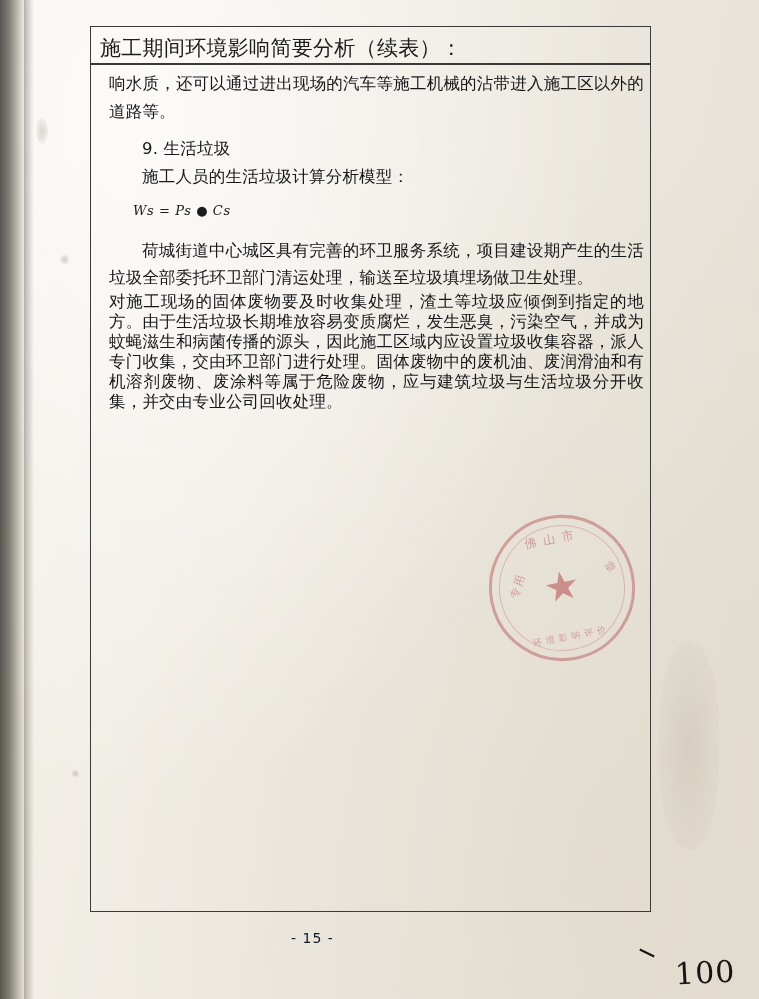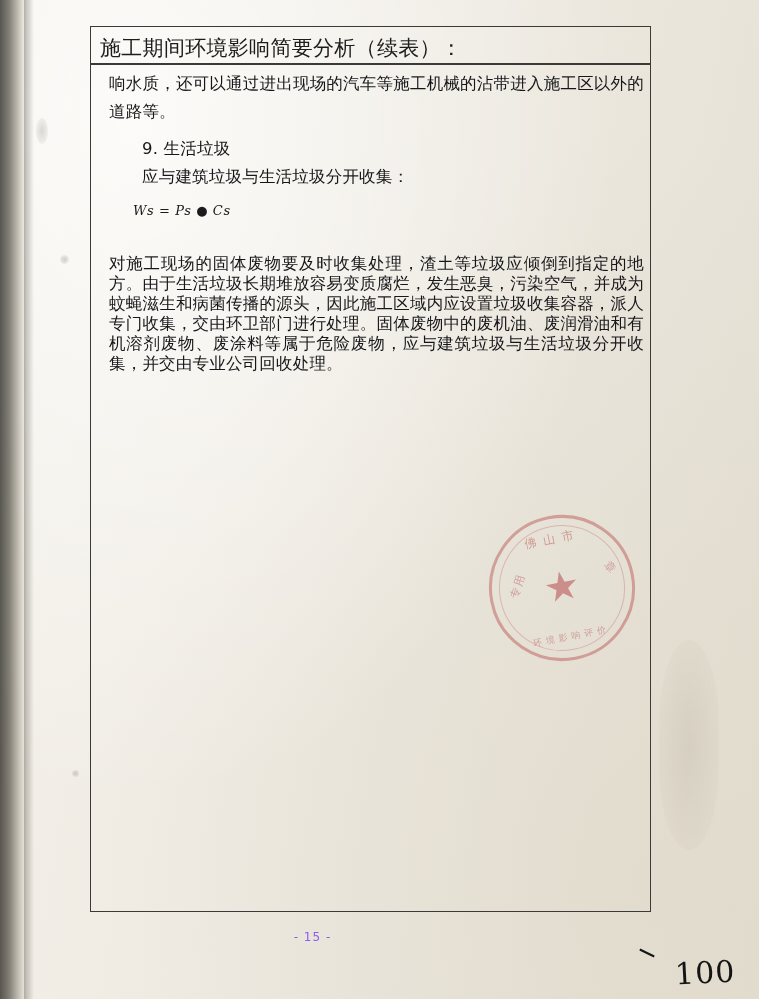--- a/index.html
+++ b/index.html
@@ -96,21 +96,21 @@
   }
   .p.indent2 { text-indent: 33px; }
   .p.indent3 { text-indent: 48px; }
   .p.tight { line-height: 20px; }
 
   .formula {
     font-family: "DejaVu Serif", "Liberation Serif", serif;
     font-style: italic;
     font-size: 13px;
     letter-spacing: 0.6px;
-    margin: 7px 0 24px 33px;
+    margin: 7px 0 7px 33px;
     color: #1b1b1d;
   }
 
   .gap-sm { height: 5px; }
 
   .seal {
     position: absolute;
     left: 489px;
     top: 515px;
     width: 146px;
@@ -177,22 +177,22 @@
     transform: rotate(62deg);
     letter-spacing: 2px;
   }
 
   #page-number {
     position: absolute;
     left: 0;
     top: 930px;
     width: 625px;
     text-align: center;
-    font-size: 12px;
-    color: #8b5cf6;
+    font-size: 14px;
+    color: #0f172a;
     letter-spacing: 1px;
   }
 
   #hand-number {
     position: absolute;
     right: 24px;
     top: 955px;
     font-family: "DejaVu Serif", "Liberation Serif", serif;
     font-size: 30px;
     color: #141414;
@@ -240,23 +240,24 @@
 <div id="doc-frame"></div>
 <div id="header-rule"></div>
 
 <div id="doc-title">施工期间环境影响简要分析（续表）：</div>
 
 <div id="body-text">
   <p class="p">响水质，还可以通过进出现场的汽车等施工机械的沾带进入施工区以外的道路等。</p>
   <div class="gap-sm"></div>
   <div class="gap-sm"></div>
   <p class="p indent2">9. 生活垃圾</p>
-  <p class="p indent2">应与建筑垃圾与生活垃圾分开收集：</p>
+  <p class="p indent2">施工人员的生活垃圾计算分析模型：</p>
   <div class="formula">Ws = Ps ● Cs</div>
   <div class="gap-sm"></div>
+  <p class="p indent2">荷城街道中心城区具有完善的环卫服务系统，项目建设期产生的生活垃圾全部委托环卫部门清运处理，输送至垃圾填埋场做卫生处理。</p>
   <p class="p tight">对施工现场的固体废物要及时收集处理，渣土等垃圾应倾倒到指定的地方。由于生活垃圾长期堆放容易变质腐烂，发生恶臭，污染空气，并成为蚊蝇滋生和病菌传播的源头，因此施工区域内应设置垃圾收集容器，派人专门收集，交由环卫部门进行处理。固体废物中的废机油、废润滑油和有机溶剂废物、废涂料等属于危险废物，应与建筑垃圾与生活垃圾分开收集，并交由专业公司回收处理。</p>
 </div>
 
 <div class="seal">
   <div class="seal-text-top">佛山市</div>
   <div class="seal-star">★</div>
   <div class="seal-text-left">专用</div>
   <div class="seal-text-right">章</div>
   <div class="seal-text-bottom">环境影响评价</div>
 </div>

